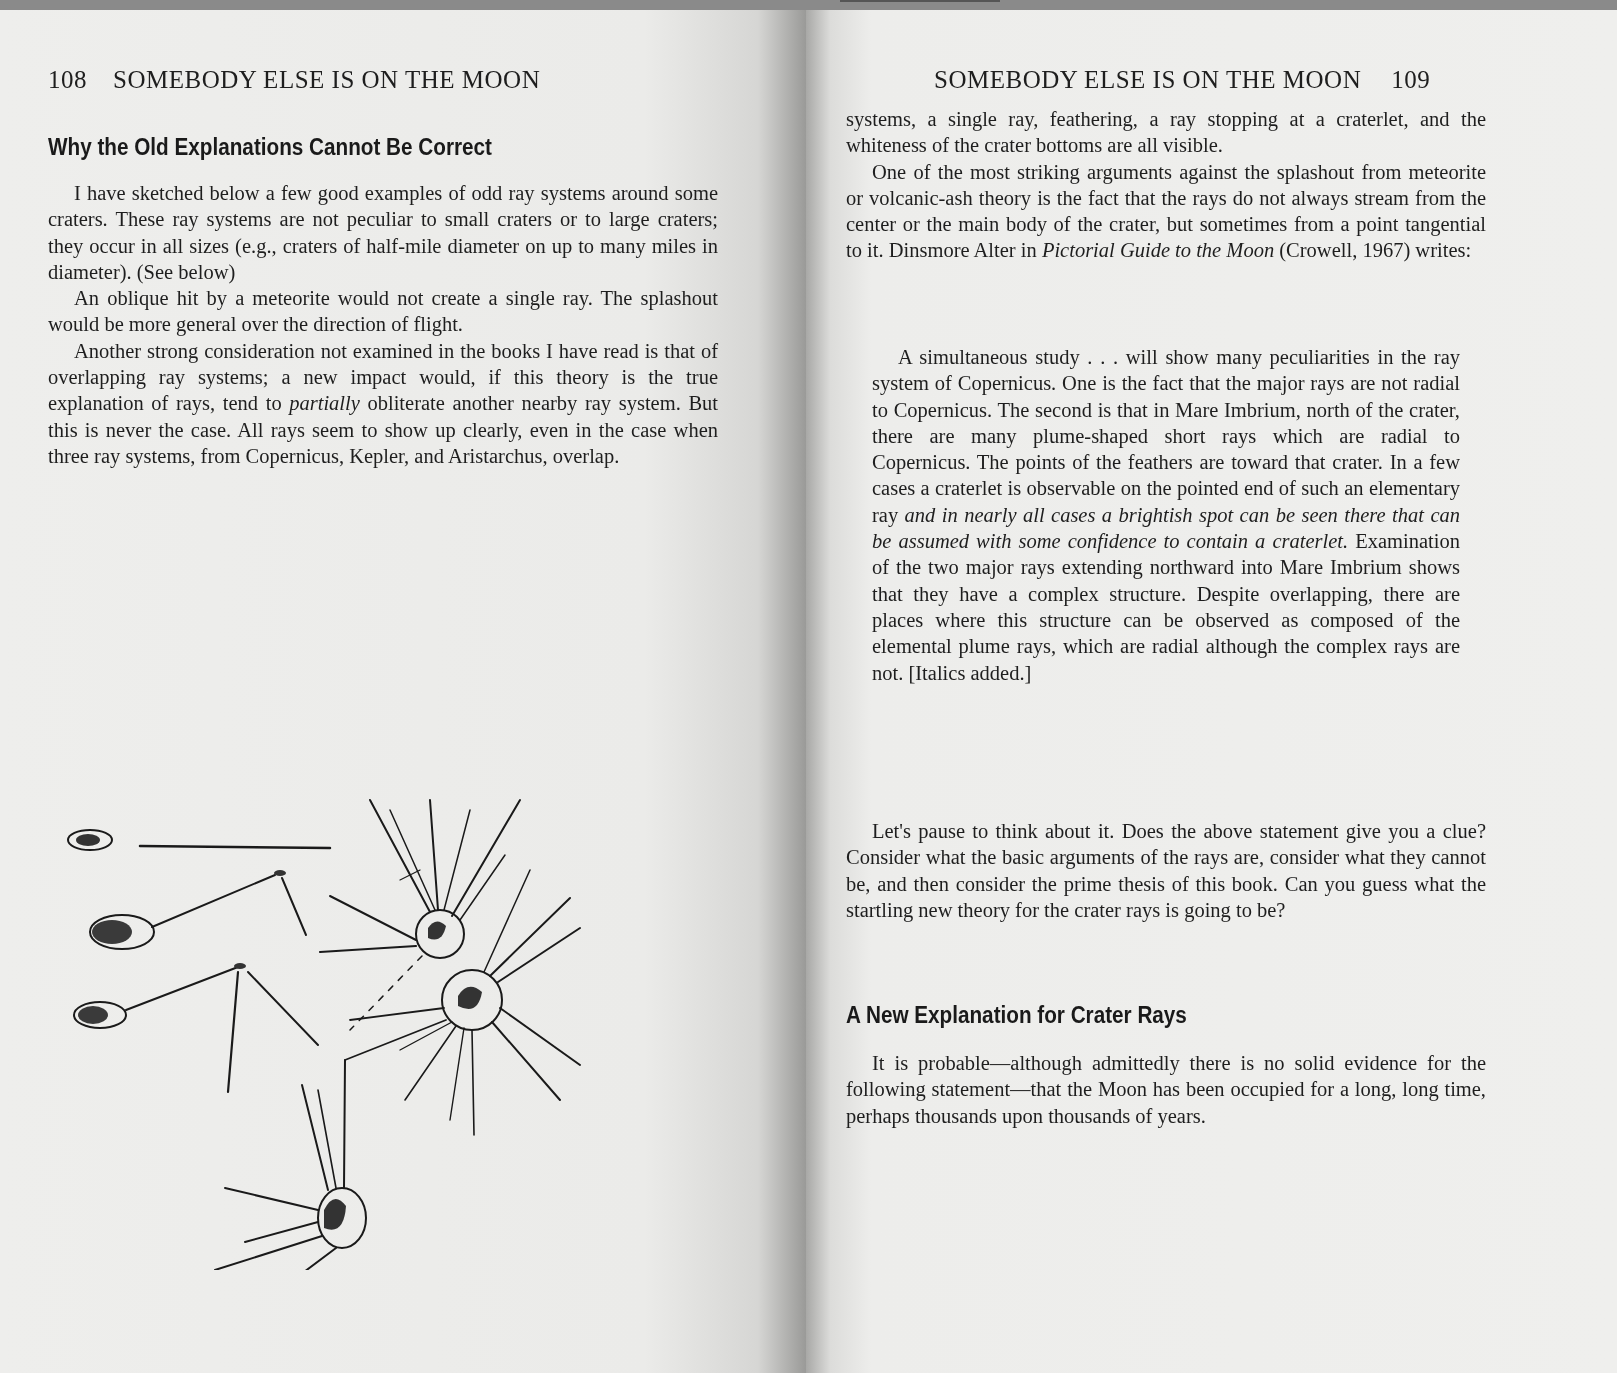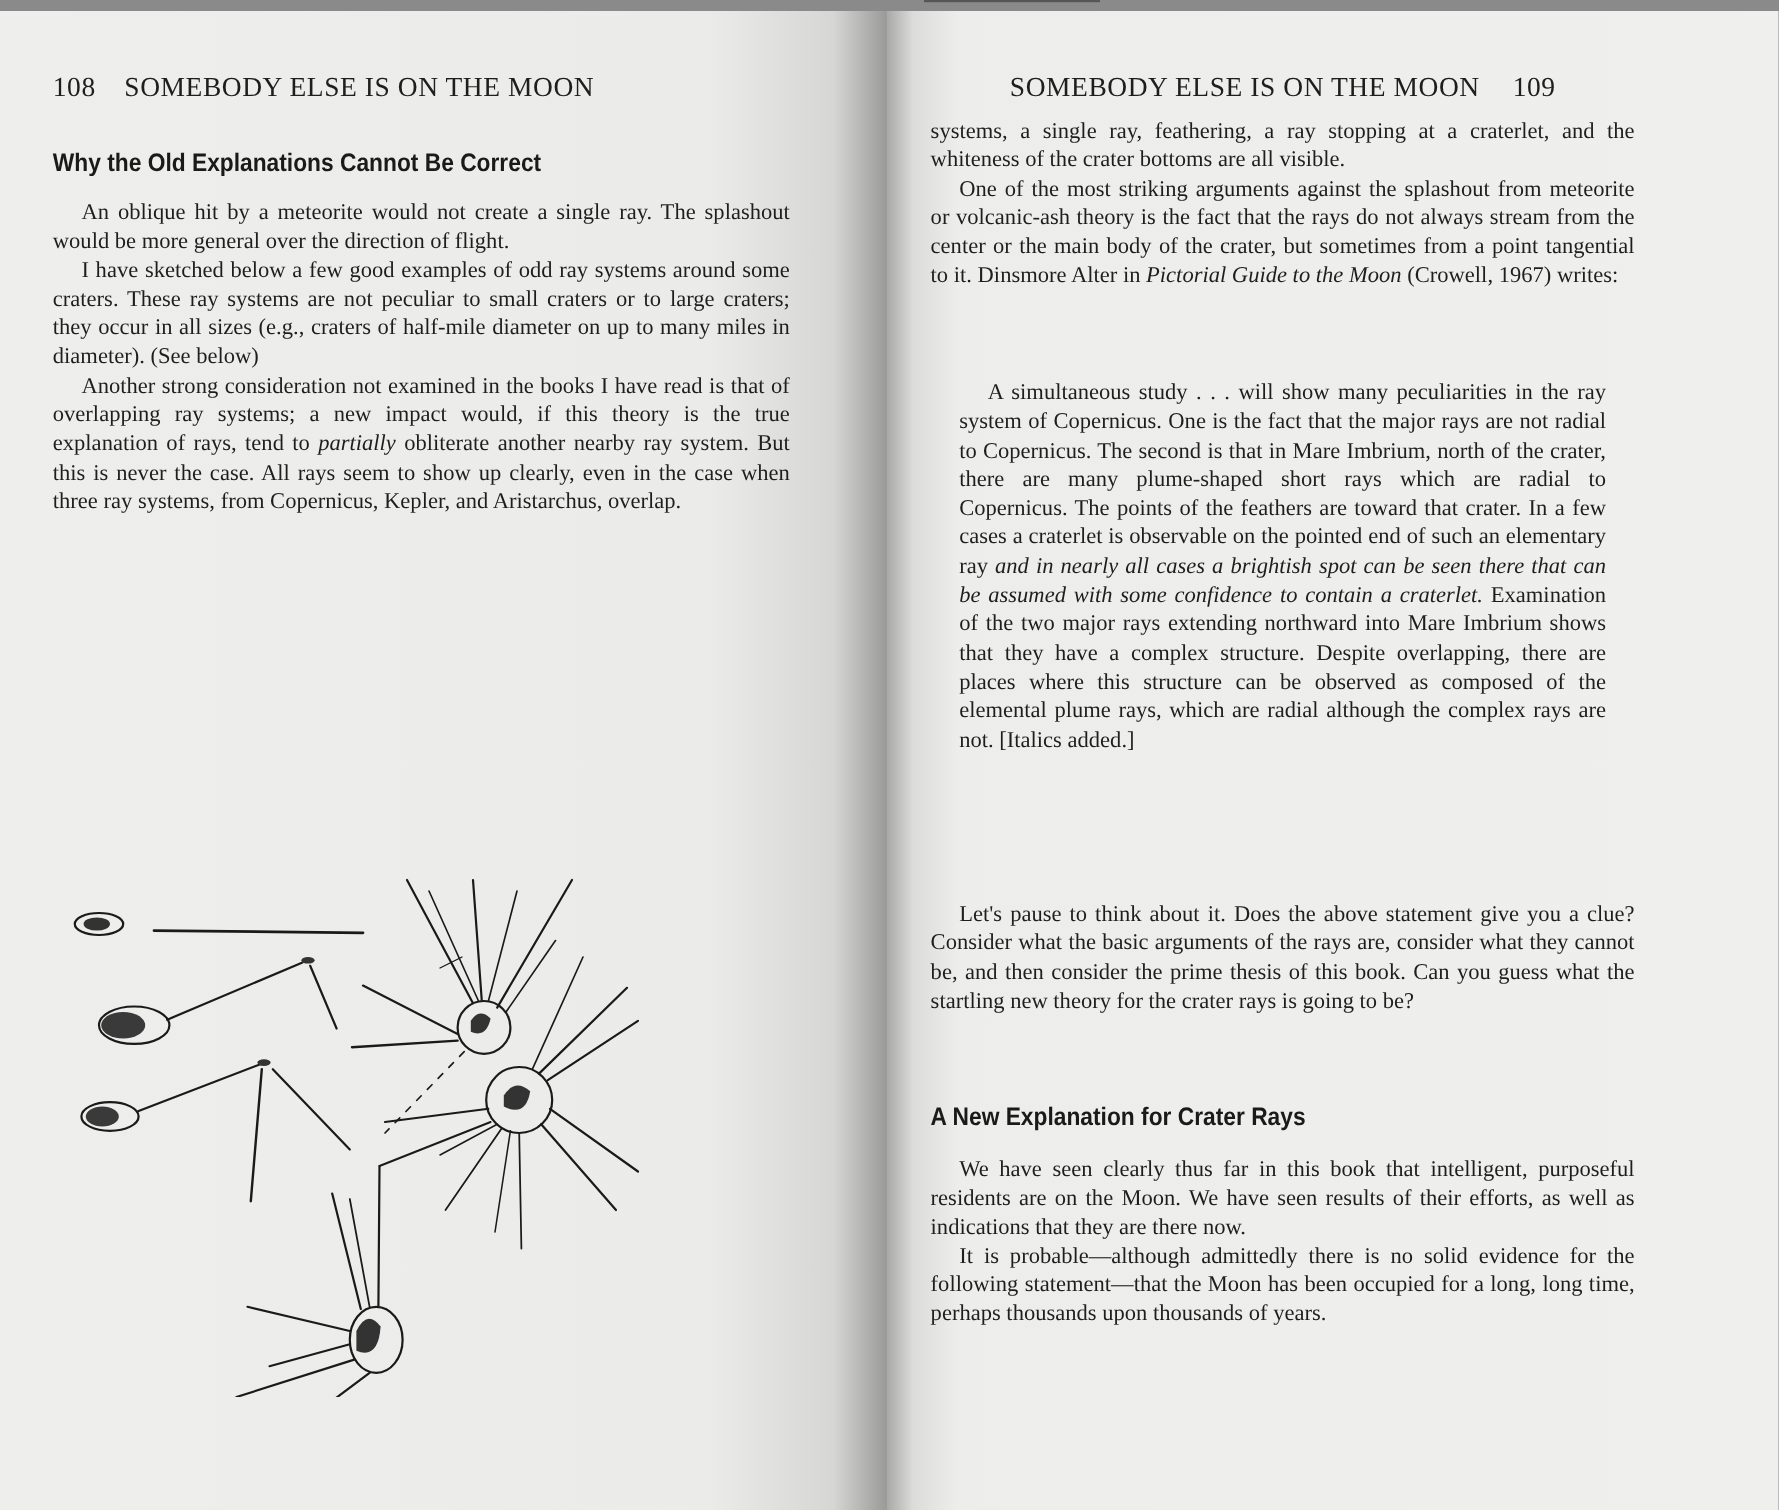--- a/index.html
+++ b/index.html
@@ -24,22 +24,22 @@
 <body>
 
 <div class="page left">
   <div class="run-head" style="left:48px;">
     <span class="pn">108</span><span>SOMEBODY ELSE IS ON THE MOON</span>
   </div>
 
   <div class="h2" style="left:48px;top:124px;">Why the Old Explanations Cannot Be Correct</div>
 
   <div class="col" style="left:48px;top:170px;width:670px;">
+    <p>I have sketched below a few good examples of odd ray systems around some craters. These ray systems are not peculiar to small craters or to large craters; they occur in all sizes (e.g., craters of half-mile diameter on up to many miles in diameter). (See below)</p>
     <p>An oblique hit by a meteorite would not create a single ray. The splashout would be more general over the direction of flight.</p>
-    <p>I have sketched below a few good examples of odd ray systems around some craters. These ray systems are not peculiar to small craters or to large craters; they occur in all sizes (e.g., craters of half-mile diameter on up to many miles in diameter). (See below)</p>
     <p><span>Another strong consideration not examined in the books I have read is that of overlapping ray systems; a new impact would, if this theory is the true explanation of rays, tend to </span><em>partially</em><span> obliterate another nearby ray system. But this is never the case. All rays seem to show up clearly, even in the case when three ray systems, from Copernicus, Kepler, and Aristarchus, overlap.</span></p>
   </div>
 
   <svg class="fig" viewBox="0 0 680 500" fill="none" stroke="#1a1a1a" stroke-linecap="round">
 
     <g>
       <ellipse cx="30" cy="70" rx="22" ry="10" stroke-width="2"></ellipse>
       <ellipse cx="28" cy="70" rx="12" ry="6" fill="#333" stroke="none"></ellipse>
       <line x1="80" y1="76" x2="270" y2="78" stroke-width="2.5"></line>
     </g>
@@ -102,36 +102,35 @@
       <line x1="258" y1="452" x2="185" y2="472" stroke-width="2"></line>
       <line x1="262" y1="466" x2="155" y2="500" stroke-width="2"></line>
       <line x1="276" y1="478" x2="240" y2="505" stroke-width="2"></line>
     </g>
   </svg>
 </div>
 
 <div class="topline"></div>
 
 <div class="page right">
-  <div class="run-head" style="left:112px;">
+  <div class="run-head" style="left:128px;">
     <span>SOMEBODY ELSE IS ON THE MOON</span><span class="pn-r">109</span>
   </div>
 
   <div class="col" style="left:40px;top:96px;width:640px;">
     <p class="noind">systems, a single ray, feathering, a ray stopping at a craterlet, and the whiteness of the crater bottoms are all visible.</p>
     <p><span>One of the most striking arguments against the splashout from meteorite or volcanic-ash theory is the fact that the rays do not always stream from the center or the main body of the crater, but sometimes from a point tangential to it. Dinsmore Alter in </span><em>Pictorial Guide to the Moon</em><span> (Crowell, 1967) writes:</span></p>
   </div>
 
   <div class="quote" style="left:66px;top:334px;width:588px;">
     <p><span>A simultaneous study . . . will show many peculiarities in the ray system of Copernicus. One is the fact that the major rays are not radial to Copernicus. The second is that in Mare Imbrium, north of the crater, there are many plume-shaped short rays which are radial to Copernicus. The points of the feathers are toward that crater. In a few cases a craterlet is observable on the pointed end of such an elementary ray </span><em>and in nearly all cases a brightish spot can be seen there that can be assumed with some confidence to contain a craterlet.</em><span> Examination of the two major rays extending northward into Mare Imbrium shows that they have a complex structure. Despite overlapping, there are places where this structure can be observed as composed of the elemental plume rays, which are radial although the complex rays are not. [Italics added.]</span></p>
   </div>
 
   <div class="col" style="left:40px;top:808px;width:640px;">
     <p>Let's pause to think about it. Does the above statement give you a clue? Consider what the basic arguments of the rays are, consider what they cannot be, and then consider the prime thesis of this book. Can you guess what the startling new theory for the crater rays is going to be?</p>
   </div>
 
   <div class="h2" style="left:40px;top:992px;">A New Explanation for Crater Rays</div>
 
   <div class="col" style="left:40px;top:1040px;width:640px;">
-    <p>We have seen clearly thus far in this book that intelligent, purposeful residents are on the Moon. We have seen results of their efforts, as well as indications that they are there now.</p>
     <p>It is probable—although admittedly there is no solid evidence for the following statement—that the Moon has been occupied for a long, long time, perhaps thousands upon thousands of years.</p>
   </div>
 </div>
 
 </body></html>

